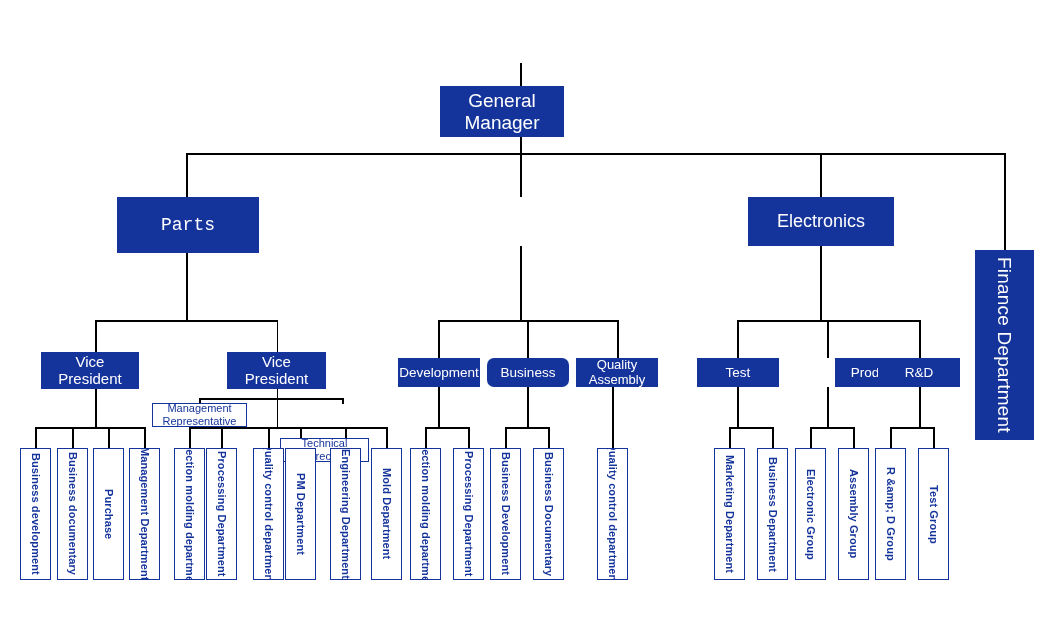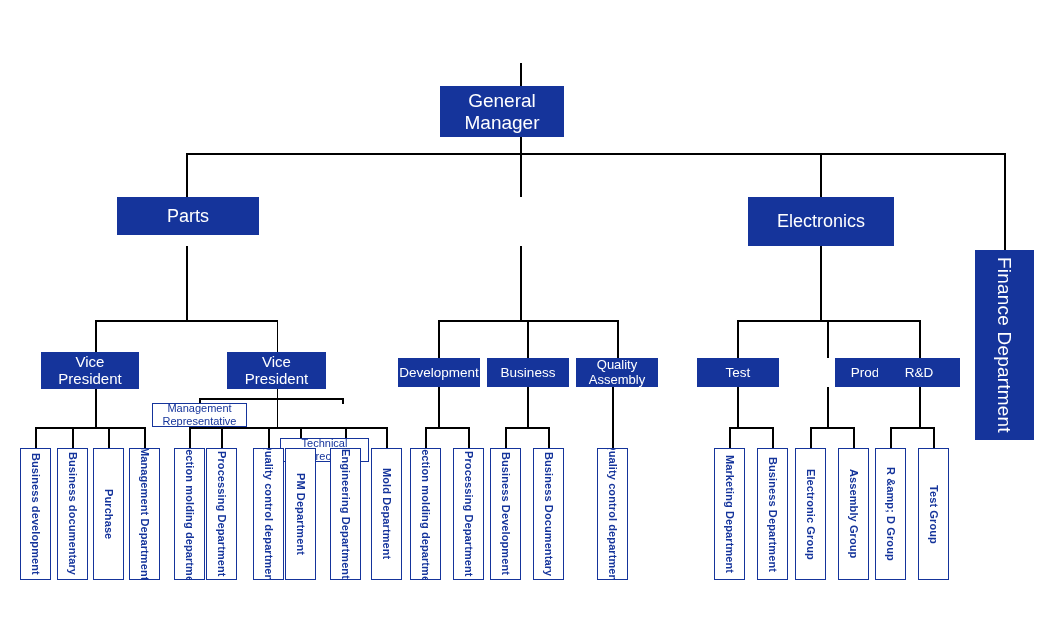--- a/index.html
+++ b/index.html
@@ -166,40 +166,40 @@
   <div class="ln" style="left:853px;top:427px;width:1.5px;height:21px;"></div>
 
   <div class="ln" style="left:919px;top:387px;width:1.5px;height:40px;"></div>
   <div class="ln" style="left:890px;top:427px;width:44px;height:1.5px;"></div>
   <div class="ln" style="left:890px;top:427px;width:1.5px;height:21px;"></div>
   <div class="ln" style="left:933px;top:427px;width:1.5px;height:21px;"></div>
 
 
   <div class="node t-xl" style="left:440px;top:86px;width:124px;height:51px;">General Manager</div>
 
-  <div class="node t-lg" style="left:117px;top:197px;width:142px;height:38px;">Parts</div>
+  <div class="node t-lg" style="left:117px;top:197px;width:142px;height:56px;font-family:Liberation Mono, monospace;">Parts</div>
 
 
   <div class="node t-lg" style="left:748px;top:197px;width:146px;height:49px;">Electronics</div>
 
   <div class="node vert" style="left:975px;top:250px;width:59px;height:190px;">
     <span class="vlabel">Finance Department</span>
   </div>
 
   <div class="node t-md" style="left:41px;top:352px;width:98px;height:37px;">Vice President</div>
 
   <div class="node t-md" style="left:227px;top:352px;width:99px;height:37px;">Vice President</div>
 
   <div class="staff" style="left:152px;top:403px;width:95px;height:24px;">Management Representative</div>
 
   <div class="staff" style="left:280px;top:403px;width:89px;height:24px;margin-top:35px;">Technical Director</div>
 
   <div class="node t-sm" style="left:398px;top:358px;width:82px;height:29px;">Development</div>
 
-  <div class="node t-sm" style="left:487px;top:358px;width:82px;height:29px;">Business</div>
+  <div class="node t-sm" style="left:487px;top:358px;width:82px;height:29px;border-radius:7px;">Business</div>
 
   <div class="node t-xs" style="left:576px;top:358px;width:82px;height:29px;">Quality Assembly</div>
 
   <div class="node t-sm" style="left:697px;top:358px;width:82px;height:29px;">Test</div>
 
   <div class="node t-sm" style="left:787px;top:358px;width:82px;height:29px;margin-left:48px;">Produce</div>
 
   <div class="node t-sm" style="left:878px;top:358px;width:82px;height:29px;">R&amp;D</div>
 
   <div class="leaf" style="left:20px;top:448px;width:31px;height:132px;">

